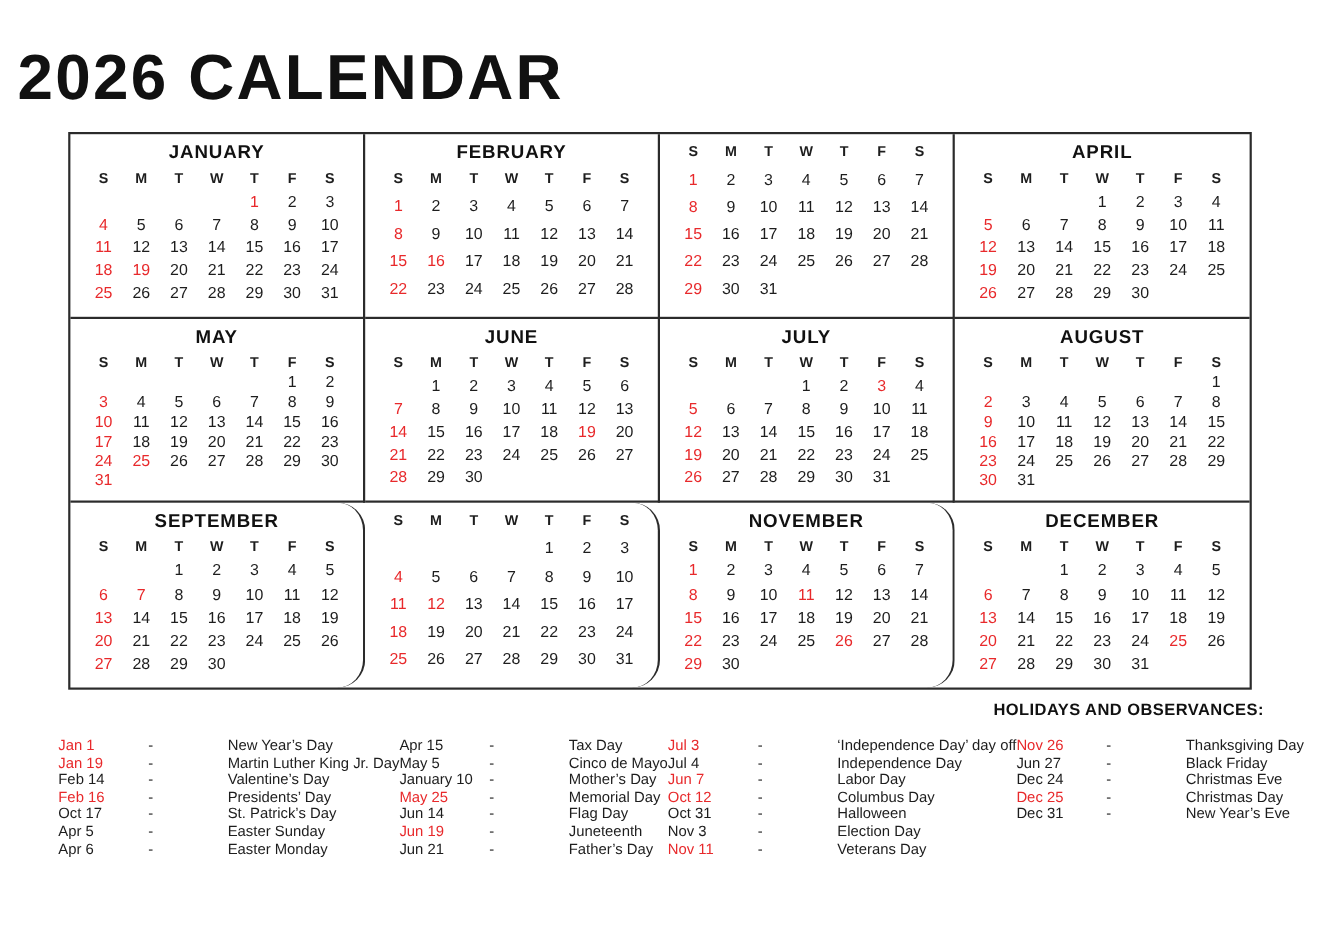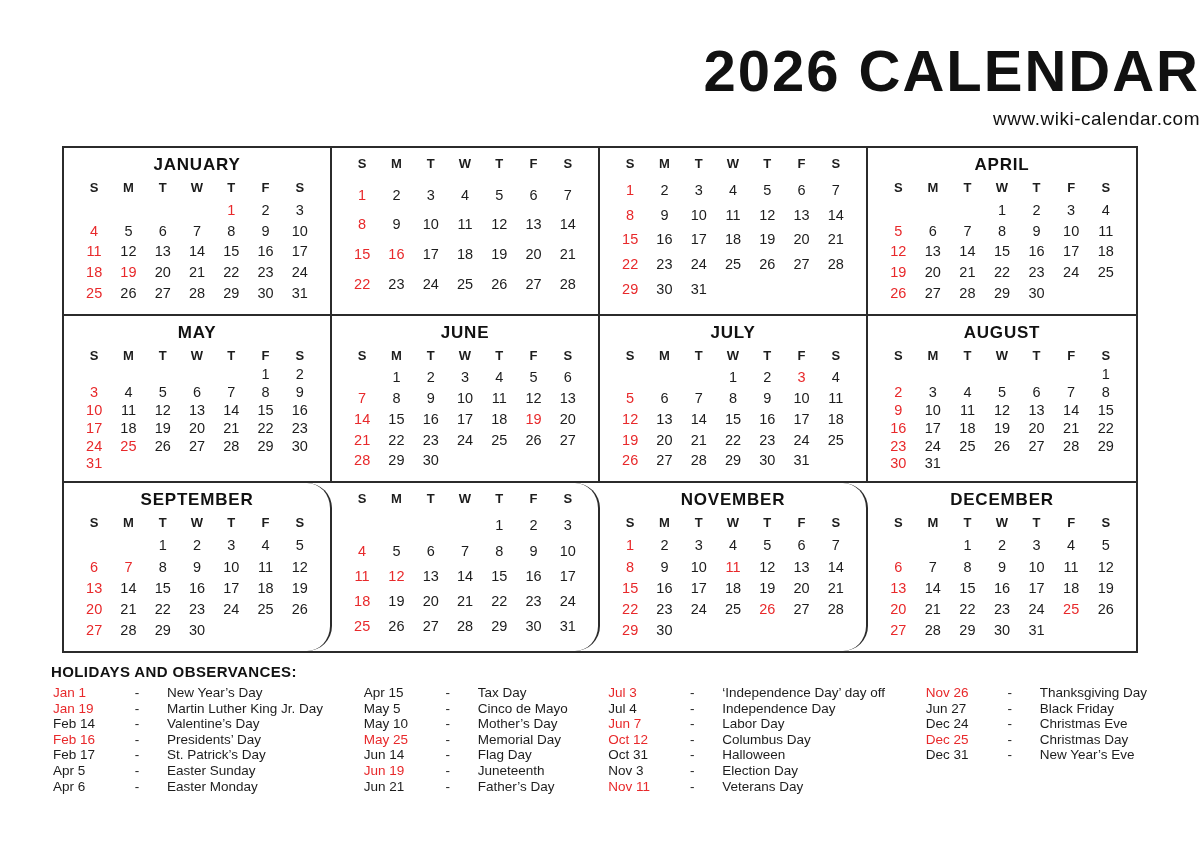--- a/index.html
+++ b/index.html
@@ -2,21 +2,21 @@
 <html><head>
 <meta charset="utf-8">
 <style>
   html,body{margin:0;padding:0;}
   body{
     width:1200px;height:856px;background:#ffffff;
     font-family:"Liberation Sans",sans-serif;color:#1d1d1d;
     overflow:hidden;position:relative;
   }
   
-  .header{text-align:right;padding-top:38px;}
+  .header{text-align:left;padding-top:38px;padding-left:16px;}
   .page-title{
     font-size:58px;font-weight:bold;letter-spacing:2px;
     line-height:66px;color:#111;
   }
   .site-url{font-size:19px;letter-spacing:.5px;margin-top:4px;color:#111;}
   
   .cal-grid{
     width:1076px;height:507px;margin:16px auto 0;
     display:grid;grid-template-columns:repeat(4,1fr);grid-template-rows:repeat(3,1fr);
     border:2px solid #2b2b2b;box-sizing:border-box;
@@ -36,40 +36,39 @@
     display:grid;grid-template-columns:repeat(7,1fr);
   }
   .dow-row{font-size:13px;font-weight:bold;line-height:19px;margin-top:1px;}
   .dow-cell,.date-cell{text-align:center;}
   .weeks{flex:1;display:flex;flex-direction:column;justify-content:space-evenly;padding-bottom:2px;}
   .date-cell{font-size:14.5px;color:#1d1d1d;}
   .date-cell.red{color:#e8292b;}
   
   .holidays{width:1098px;margin:10px auto 0;}
   .holidays-header{
-    text-align:left;font-size:15px;font-weight:bold;letter-spacing:.4px;
-    margin-bottom:5px;color:#111;
+    text-align:right;font-size:15px;font-weight:bold;letter-spacing:.4px;
+    margin-bottom:16px;color:#111;
   }
   .holiday-cols{display:flex;justify-content:space-between;padding:0 2px;}
   .holiday-col{display:flex;flex-direction:column;}
   .holiday-entry{
     display:grid;grid-template-columns:54px 16px auto;
     font-size:13.5px;line-height:15.6px;column-gap:22px;
   }
   .holiday-date{white-space:nowrap;}
   .holiday-date.red{color:#e8292b;}
   .holiday-sep{text-align:center;}
-  .holiday-name{white-space:nowrap;}
+  .holiday-name{white-space:nowrap;margin-left:40px;}
 </style>
 </head>
 <body>
 
 <div class="header">
   <div class="page-title">2026 CALENDAR</div>
-  <div class="site-url">www.wiki-calendar.com</div>
 </div>
 
 <div class="cal-grid">
   <div class="month-cell">
       <div class="month-name">JANUARY</div>
       <div class="dow-row">
         <span class="dow-cell">S</span>
         <span class="dow-cell">M</span>
         <span class="dow-cell">T</span>
         <span class="dow-cell">W</span>
@@ -119,20 +118,21 @@
           <span class="date-cell">26</span>
           <span class="date-cell">27</span>
           <span class="date-cell">28</span>
           <span class="date-cell">29</span>
           <span class="date-cell">30</span>
           <span class="date-cell">31</span>
         </div>
       </div>
     </div>
   <div class="month-cell">
+      <div class="month-name">FEBRUARY</div>
       <div class="dow-row">
         <span class="dow-cell">S</span>
         <span class="dow-cell">M</span>
         <span class="dow-cell">T</span>
         <span class="dow-cell">W</span>
         <span class="dow-cell">T</span>
         <span class="dow-cell">F</span>
         <span class="dow-cell">S</span>
       </div>
       <div class="weeks">
@@ -800,21 +800,21 @@
           <span class="holiday-date">Feb 14</span>
           <span class="holiday-sep">-</span>
           <span class="holiday-name">Valentine’s Day</span>
         </div>
         <div class="holiday-entry">
           <span class="holiday-date red">Feb 16</span>
           <span class="holiday-sep">-</span>
           <span class="holiday-name">Presidents’ Day</span>
         </div>
         <div class="holiday-entry">
-          <span class="holiday-date">Feb 17</span>
+          <span class="holiday-date">Oct 17</span>
           <span class="holiday-sep">-</span>
           <span class="holiday-name">St. Patrick’s Day</span>
         </div>
         <div class="holiday-entry">
           <span class="holiday-date">Apr 5</span>
           <span class="holiday-sep">-</span>
           <span class="holiday-name">Easter Sunday</span>
         </div>
         <div class="holiday-entry">
           <span class="holiday-date">Apr 6</span>
@@ -827,21 +827,21 @@
           <span class="holiday-date">Apr 15</span>
           <span class="holiday-sep">-</span>
           <span class="holiday-name">Tax Day</span>
         </div>
         <div class="holiday-entry">
           <span class="holiday-date">May 5</span>
           <span class="holiday-sep">-</span>
           <span class="holiday-name">Cinco de Mayo</span>
         </div>
         <div class="holiday-entry">
-          <span class="holiday-date">May 10</span>
+          <span class="holiday-date">January 10</span>
           <span class="holiday-sep">-</span>
           <span class="holiday-name">Mother’s Day</span>
         </div>
         <div class="holiday-entry">
           <span class="holiday-date red">May 25</span>
           <span class="holiday-sep">-</span>
           <span class="holiday-name">Memorial Day</span>
         </div>
         <div class="holiday-entry">
           <span class="holiday-date">Jun 14</span>

